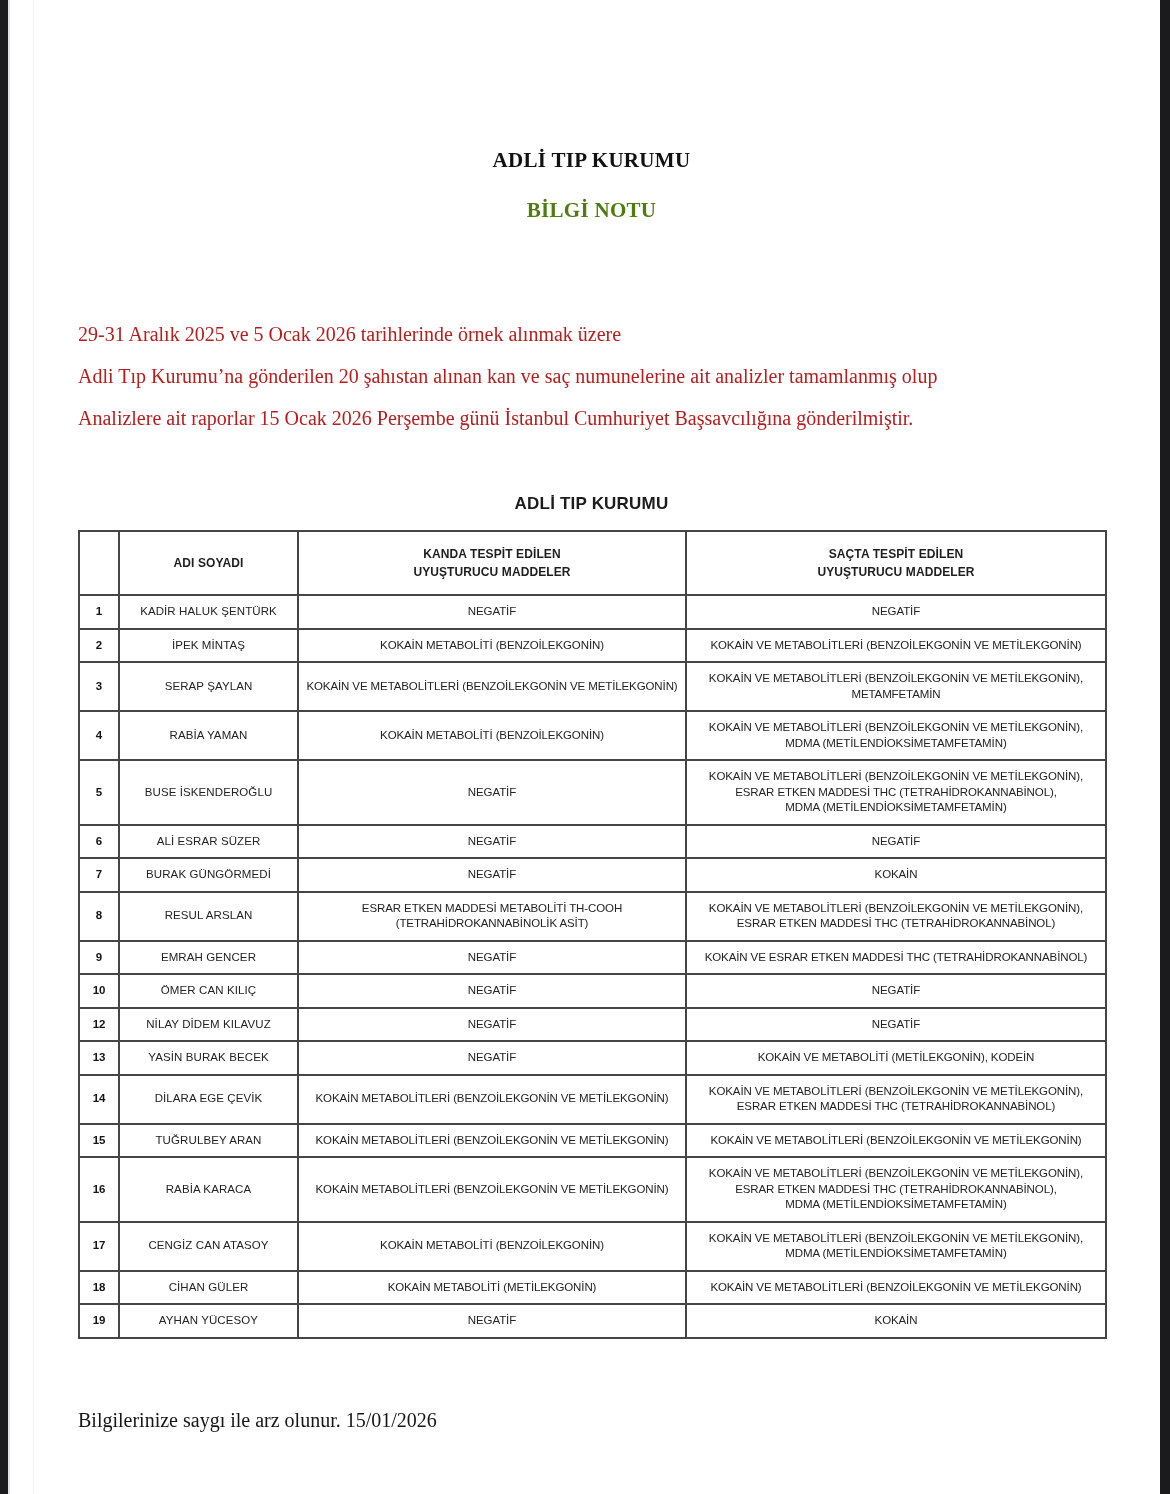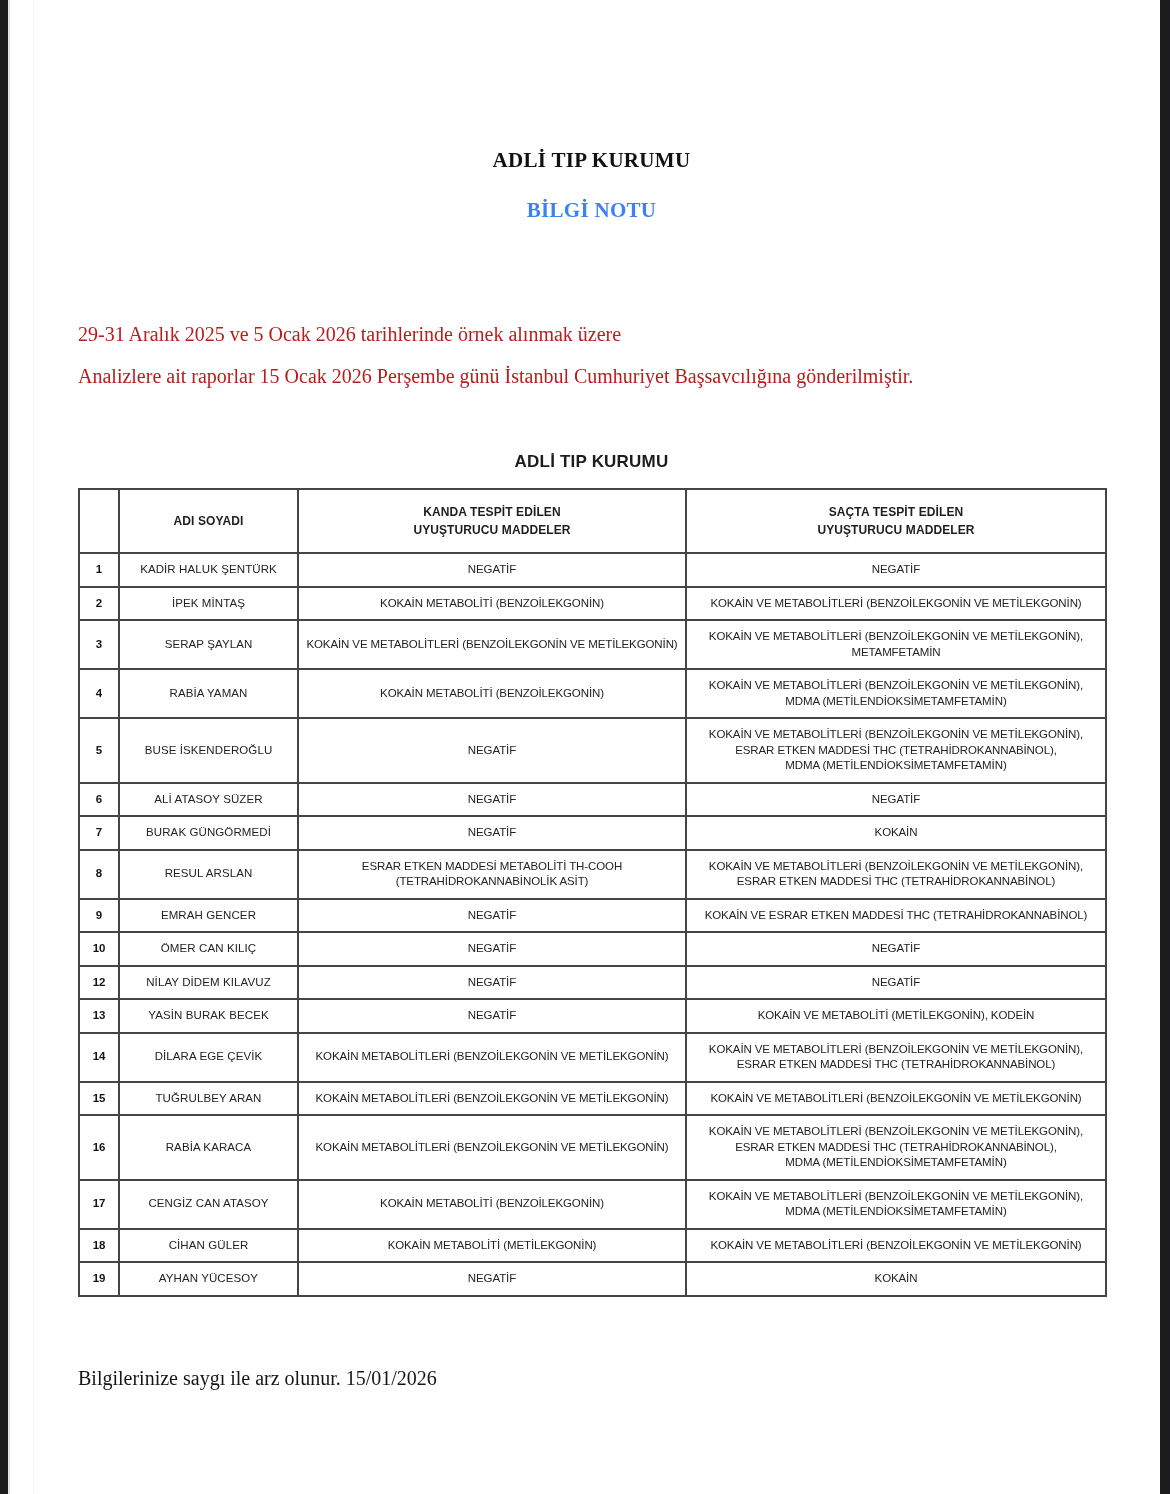--- a/index.html
+++ b/index.html
@@ -55,21 +55,21 @@
     font-weight: bold;
     letter-spacing: 0.3px;
     color: #111;
   }
   .doc-subtitle {
     margin: 25px 0 0 0;
     text-align: center;
     font-size: 21px;
     font-weight: bold;
     letter-spacing: 0.3px;
-    color: #3b82f6;
+    color: #4d7c0f;
   }
   .intro {
     margin-top: 90px;
   }
   .intro p {
     margin: 0;
     font-size: 20px;
     line-height: 42px;
     color: #b91c1c;
   }
@@ -133,20 +133,21 @@
 <div class="page-fold"></div>
 <div class="edge-bar right"></div>
 
 <div class="content">
 
   <div class="doc-title">ADLİ TIP KURUMU</div>
   <div class="doc-subtitle">BİLGİ NOTU</div>
 
   <div class="intro">
     <p>29-31 Aralık 2025 ve 5 Ocak 2026 tarihlerinde örnek alınmak üzere</p>
+    <p>Adli Tıp Kurumu’na gönderilen 20 şahıstan alınan kan ve saç numunelerine ait analizler tamamlanmış olup</p>
     <p>Analizlere ait raporlar 15 Ocak 2026 Perşembe günü İstanbul Cumhuriyet Başsavcılığına gönderilmiştir.</p>
   </div>
 
   <div class="table-title">ADLİ TIP KURUMU</div>
 
   <table class="results">
     <colgroup>
       <col style="width:40px">
       <col style="width:179px">
       <col style="width:388px">
@@ -192,21 +193,21 @@
         <tr>
           <td class="num">5</td>
           <td class="name">BUSE İSKENDEROĞLU</td>
           <td>NEGATİF</td>
           <td>KOKAİN VE METABOLİTLERİ (BENZOİLEKGONİN VE METİLEKGONİN),
 ESRAR ETKEN MADDESİ THC (TETRAHİDROKANNABİNOL),
 MDMA (METİLENDİOKSİMETAMFETAMİN)</td>
         </tr>
         <tr>
           <td class="num">6</td>
-          <td class="name">ALİ ATASOY SÜZER</td>
+          <td class="name">ALİ ESRAR SÜZER</td>
           <td>NEGATİF</td>
           <td>NEGATİF</td>
         </tr>
         <tr>
           <td class="num">7</td>
           <td class="name">BURAK GÜNGÖRMEDİ</td>
           <td>NEGATİF</td>
           <td>KOKAİN</td>
         </tr>
         <tr>

